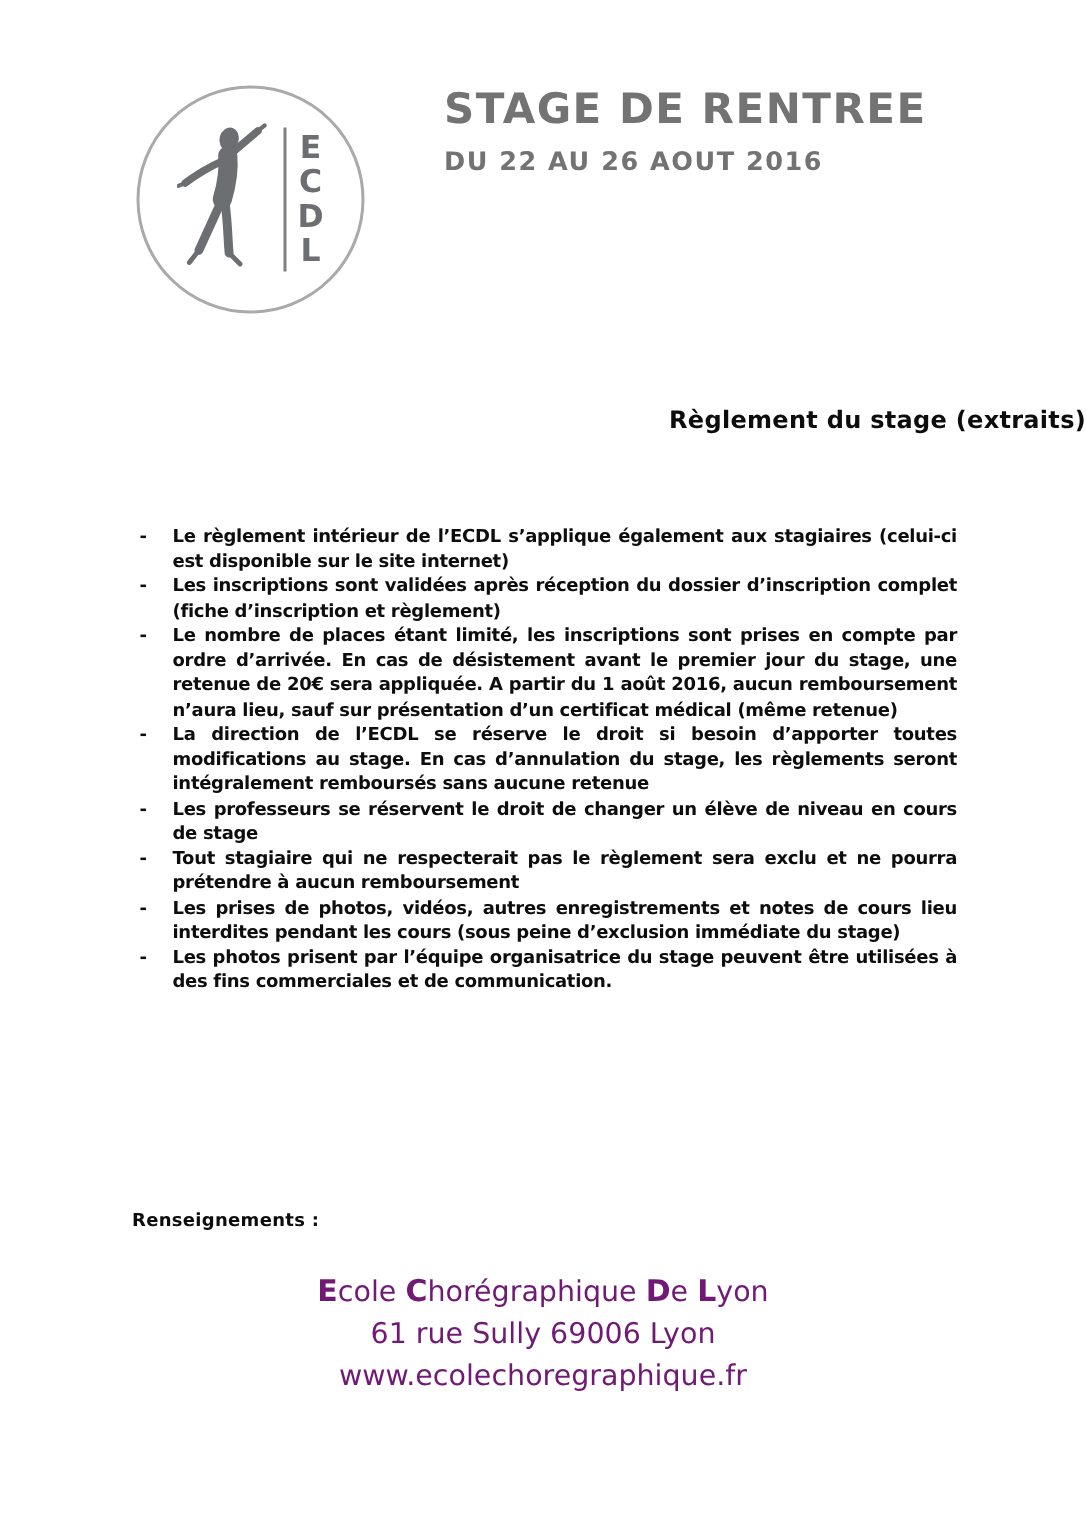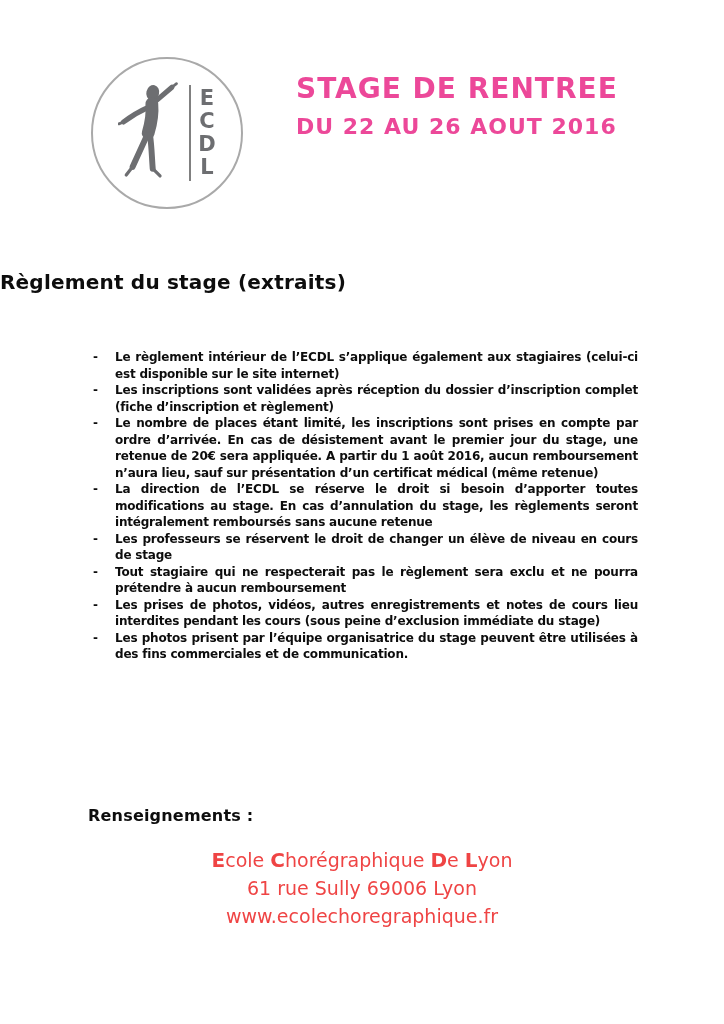--- a/index.html
+++ b/index.html
@@ -26,49 +26,49 @@
   .logo-inner{display:flex;align-items:center;gap:7px;}
   .logo-dancer{width:64px;height:106px;}
   .logo-divider{width:2px;height:96px;background:#808080;}
   .logo-letters{
     display:flex;flex-direction:column;align-items:center;
     font-weight:bold;color:#6d6e71;
     font-size:21px;line-height:23px;letter-spacing:0;
   }
 
   
-  .titles{position:absolute;left:296px;top:72px;color:#ec4899;}
+  .titles{position:absolute;left:296px;top:56px;color:#737373;}
   .title{font-size:28px;font-weight:bold;letter-spacing:1px;white-space:nowrap;}
-  .subtitle{font-size:22px;font-weight:bold;letter-spacing:1px;margin-top:9px;white-space:nowrap;}
+  .subtitle{font-size:17px;font-weight:bold;letter-spacing:1px;margin-top:9px;white-space:nowrap;}
 
   
   .doc-heading{
     position:absolute;left:0;right:0;top:270px;
-    text-align:left;font-size:20px;font-weight:bold;color:#0d0d0d;
+    text-align:right;font-size:16px;font-weight:bold;color:#0d0d0d;
     letter-spacing:0.2px;
   }
 
   
   .rules{
     position:absolute;left:93px;top:349px;width:545px;
     font-size:12px;font-weight:bold;line-height:16.5px;
     letter-spacing:-0.2px;color:#0d0d0d;
   }
   .rule{display:flex;}
   .rule .dash{flex:0 0 22px;width:22px;}
   .rule .rtext{flex:1;display:block;text-align:justify;}
 
   
   .contact-label{
     position:absolute;left:88px;top:806px;
-    font-size:16px;font-weight:bold;color:#0d0d0d;letter-spacing:0.2px;
+    font-size:12px;font-weight:bold;color:#0d0d0d;letter-spacing:0.2px;
   }
   .contact{
     position:absolute;left:0;right:0;top:846px;
-    text-align:center;color:#ef4444;
+    text-align:center;color:#701a75;
     font-size:19px;line-height:28px;font-weight:normal;
   }
   .contact .cap{font-weight:bold;font-size:20px;}
 </style>
 </head>
 <body>
 
 <div class="page">
 
   <div class="logo">

